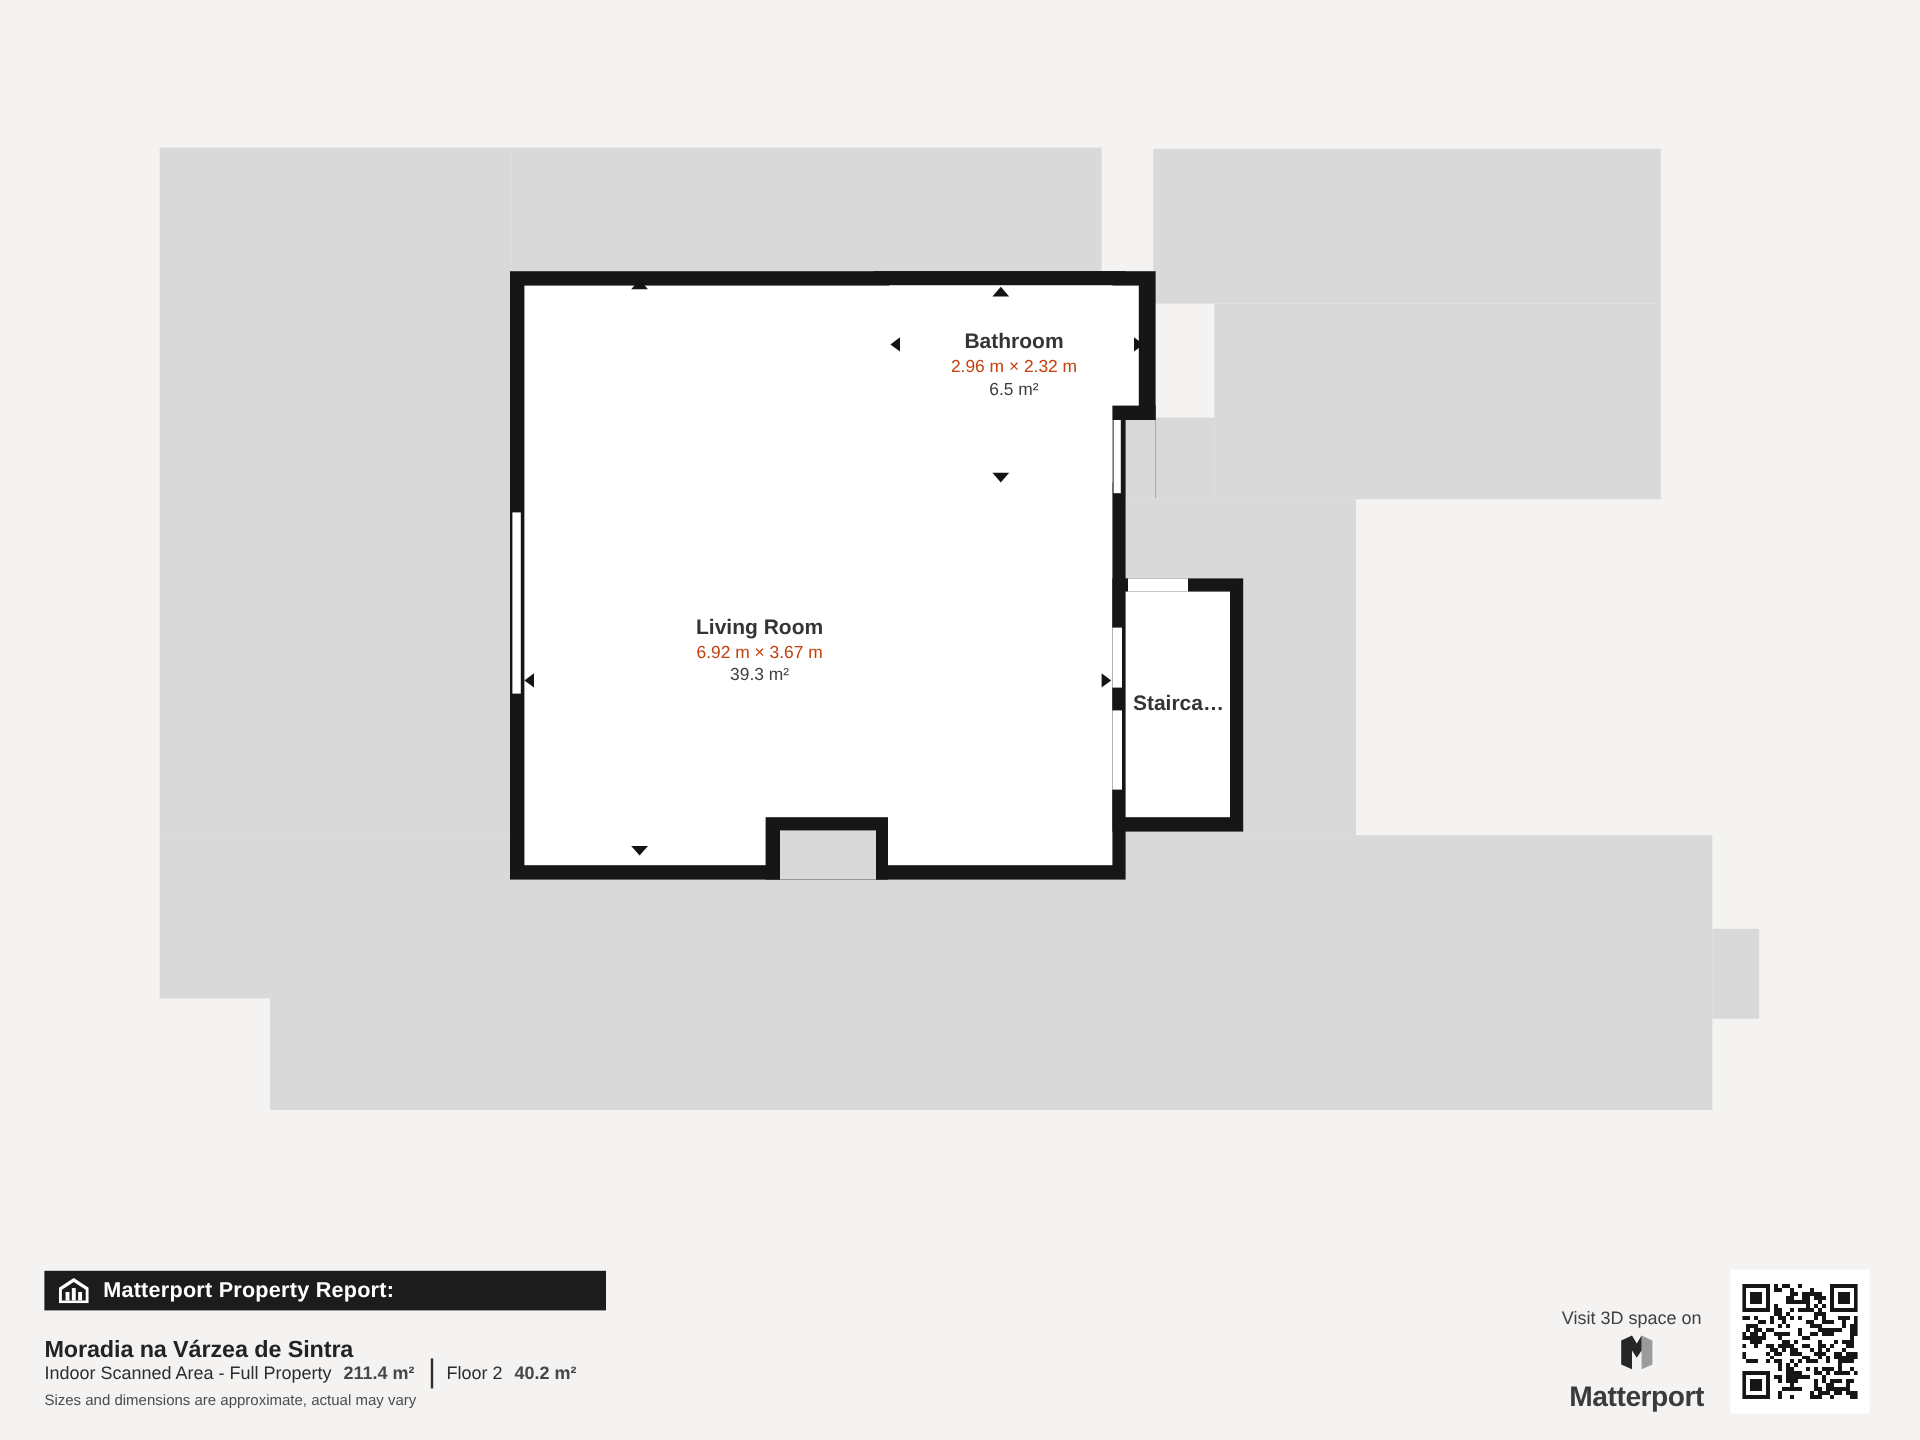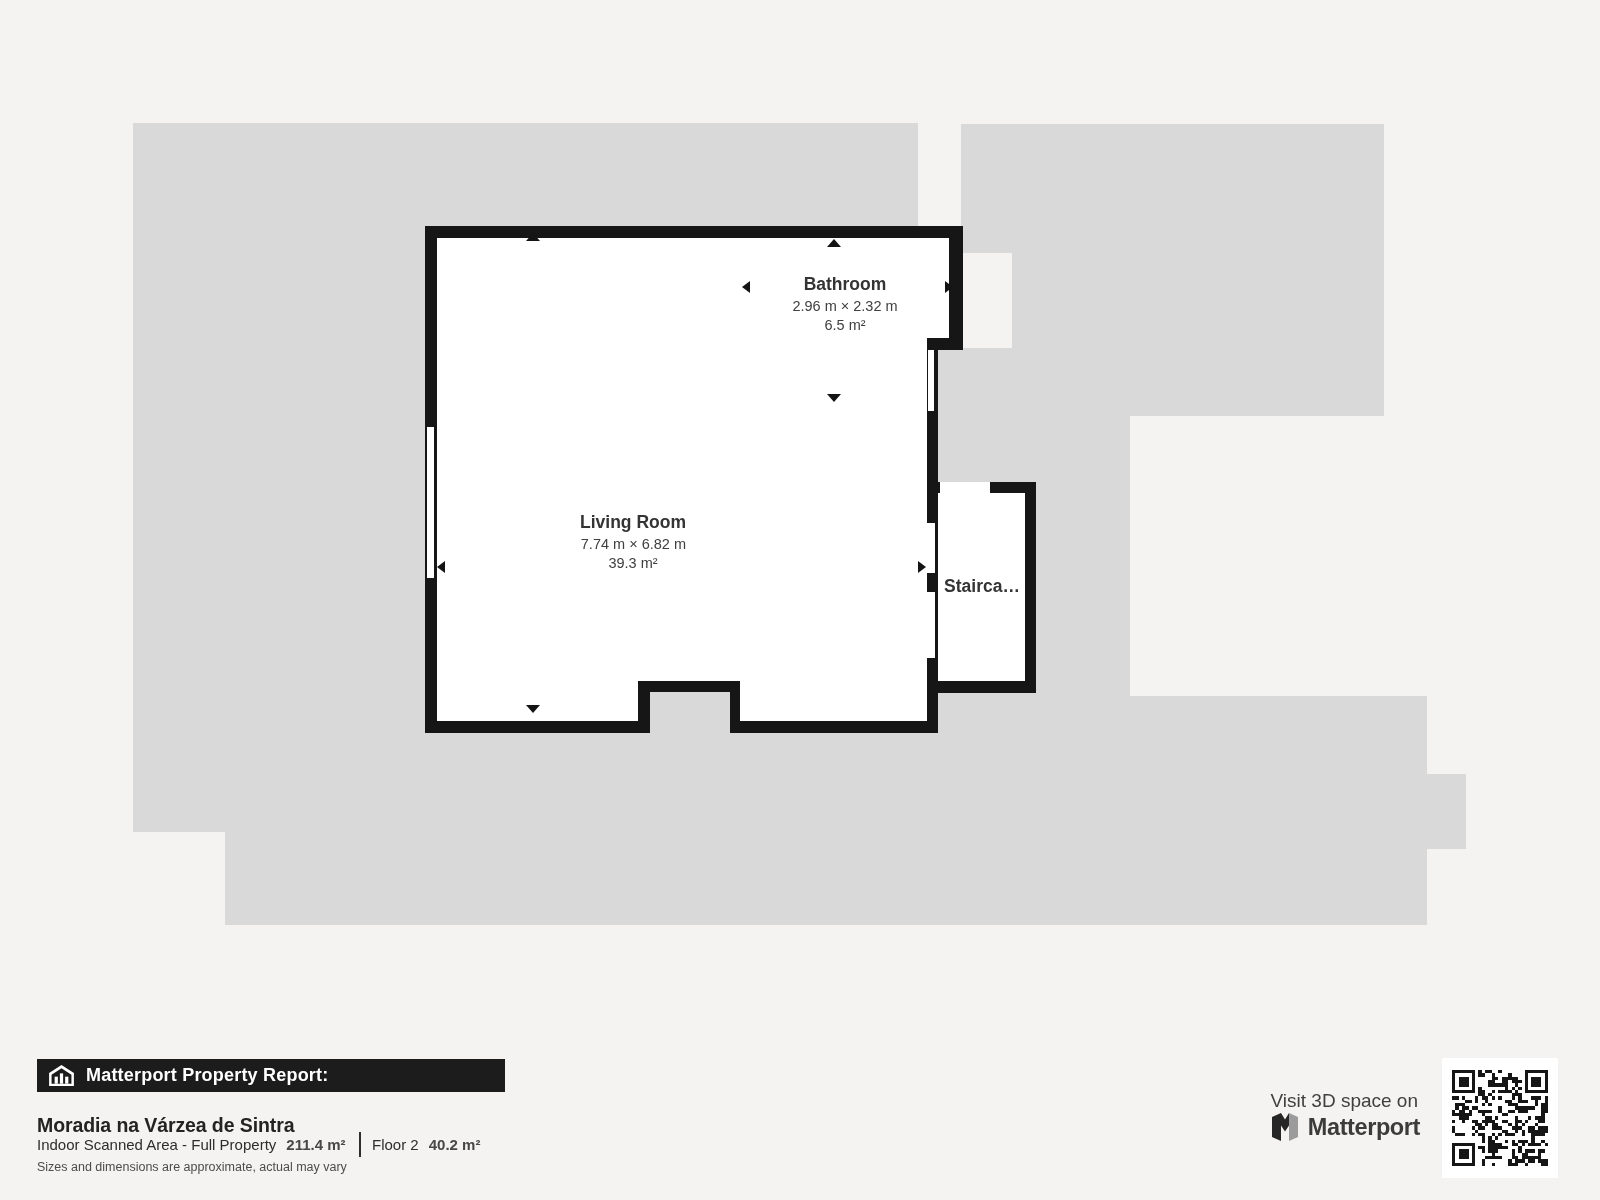--- a/index.html
+++ b/index.html
@@ -7,42 +7,42 @@
     position:relative;width:1600px;height:1200px;overflow:hidden;
     background:var(--bg,#f4f3f1);
     font-family:"Liberation Sans","DejaVu Sans",sans-serif;
   }
   .g{position:absolute;background:var(--underlay,#d9d9d9);}
   .wall{position:absolute;background:var(--wall,#161616);}
   .floor{position:absolute;background:#ffffff;}
   .ext{position:absolute;background:var(--underlay,#d9d9d9);}
   .room-label{position:absolute;transform:translateX(-50%);text-align:center;color:#383838;white-space:nowrap;}
   .room-label .rname{font-weight:bold;font-size:17.5px;line-height:23px;color:#343434;}
-  .room-label .rdims{font-size:14.5px;line-height:20px;color:#404040;text-align:right;}
+  .room-label .rdims{font-size:14.5px;line-height:20px;color:#c2410c;}
   .room-label .rarea{font-size:14.5px;line-height:18px;color:#3e3e3e;}
   .arr{position:absolute;width:0;height:0;border:solid transparent;}
   .arr.up{border-width:0 7px 8px 7px;border-bottom-color:#141414;}
   .arr.down{border-width:8px 7px 0 7px;border-top-color:#141414;}
   .arr.left{border-width:6.5px 8px 6.5px 0;border-right-color:#141414;}
   .arr.right{border-width:6.5px 0 6.5px 8px;border-left-color:#141414;}
 
   .banner{
     position:absolute;left:37px;top:1059px;width:468px;height:33px;
     background:var(--banner,#1c1c1c);display:flex;align-items:center;gap:12px;padding-left:12px;box-sizing:border-box;
   }
   .banner-label{color:#ffffff;font-weight:bold;font-size:18px;letter-spacing:.2px;}
   .prop-title{position:absolute;left:37px;top:1098px;font-size:19.5px;font-weight:bold;color:#232323;letter-spacing:-.1px;margin-top:16px;}
   .info-row{position:absolute;left:37px;top:1132px;display:flex;align-items:center;font-size:15px;color:#2d2d2d;}
   .info-row .lbl{font-weight:normal;}
   .info-row .val{font-weight:bold;color:#474747;margin-left:10px;text-align:center;}
   .vdiv{width:2.5px;height:25px;background:#2e2e2e;margin:0 11px 0 13px;}
   .disclaimer{position:absolute;left:37px;top:1160px;font-size:12.5px;color:#4c4c4c;}
 
-  .visit{position:absolute;right:182px;top:1090px;font-size:19px;color:#3f3f3f;}
-  .brand-row{position:absolute;right:180px;top:1112px;display:flex;align-items:center;gap:9px;}
+  .visit{position:absolute;right:182px;top:1090px;font-size:15px;color:#3f3f3f;}
+  .brand-row{position:absolute;right:180px;top:1112px;display:flex;align-items:center;gap:9px;flex-direction:column;}
   .brand-word{font-size:23.5px;font-weight:bold;color:#3b3b3b;letter-spacing:-.4px;}
   .qr-box{position:absolute;left:1442px;top:1058px;width:116px;height:120px;background:#ffffff;}
   .qr-box svg{position:absolute;left:10px;top:12px;width:96px;height:96px;}
 </style>
 </head>
 <body>
 
 <div class="page" style="--bg: #f4f3f1; --underlay: #d9d9d9; --wall: #161616; --banner: #1c1c1c;">
 
   <div class="g" style="left:133px;top:123px;width:293px;height:573px"></div>
@@ -79,21 +79,21 @@
   <div class="arr down" style="left:526px;top:705px"></div>
   <div class="arr left" style="left:437px;top:561px"></div>
   <div class="arr right" style="left:918px;top:561px"></div>
   <div class="arr up" style="left:827px;top:239px"></div>
   <div class="arr down" style="left:827px;top:394px"></div>
   <div class="arr left" style="left:742px;top:281px"></div>
   <div class="arr right" style="left:945px;top:281px"></div>
 
   <div class="room-label" style="left:633px;top:511px">
     <div class="rname">Living Room</div>
-    <div class="rdims">7.74 m × 6.82 m</div>
+    <div class="rdims">6.92 m × 3.67 m</div>
     <div class="rarea">39.3 m²</div>
   </div>
   <div class="room-label" style="left:845px;top:273px">
     <div class="rname">Bathroom</div>
     <div class="rdims">2.96 m × 2.32 m</div>
     <div class="rarea">6.5 m²</div>
   </div>
   <div class="room-label" style="left:982px;top:575px">
     <div class="rname">Stairca…</div>
   </div>

